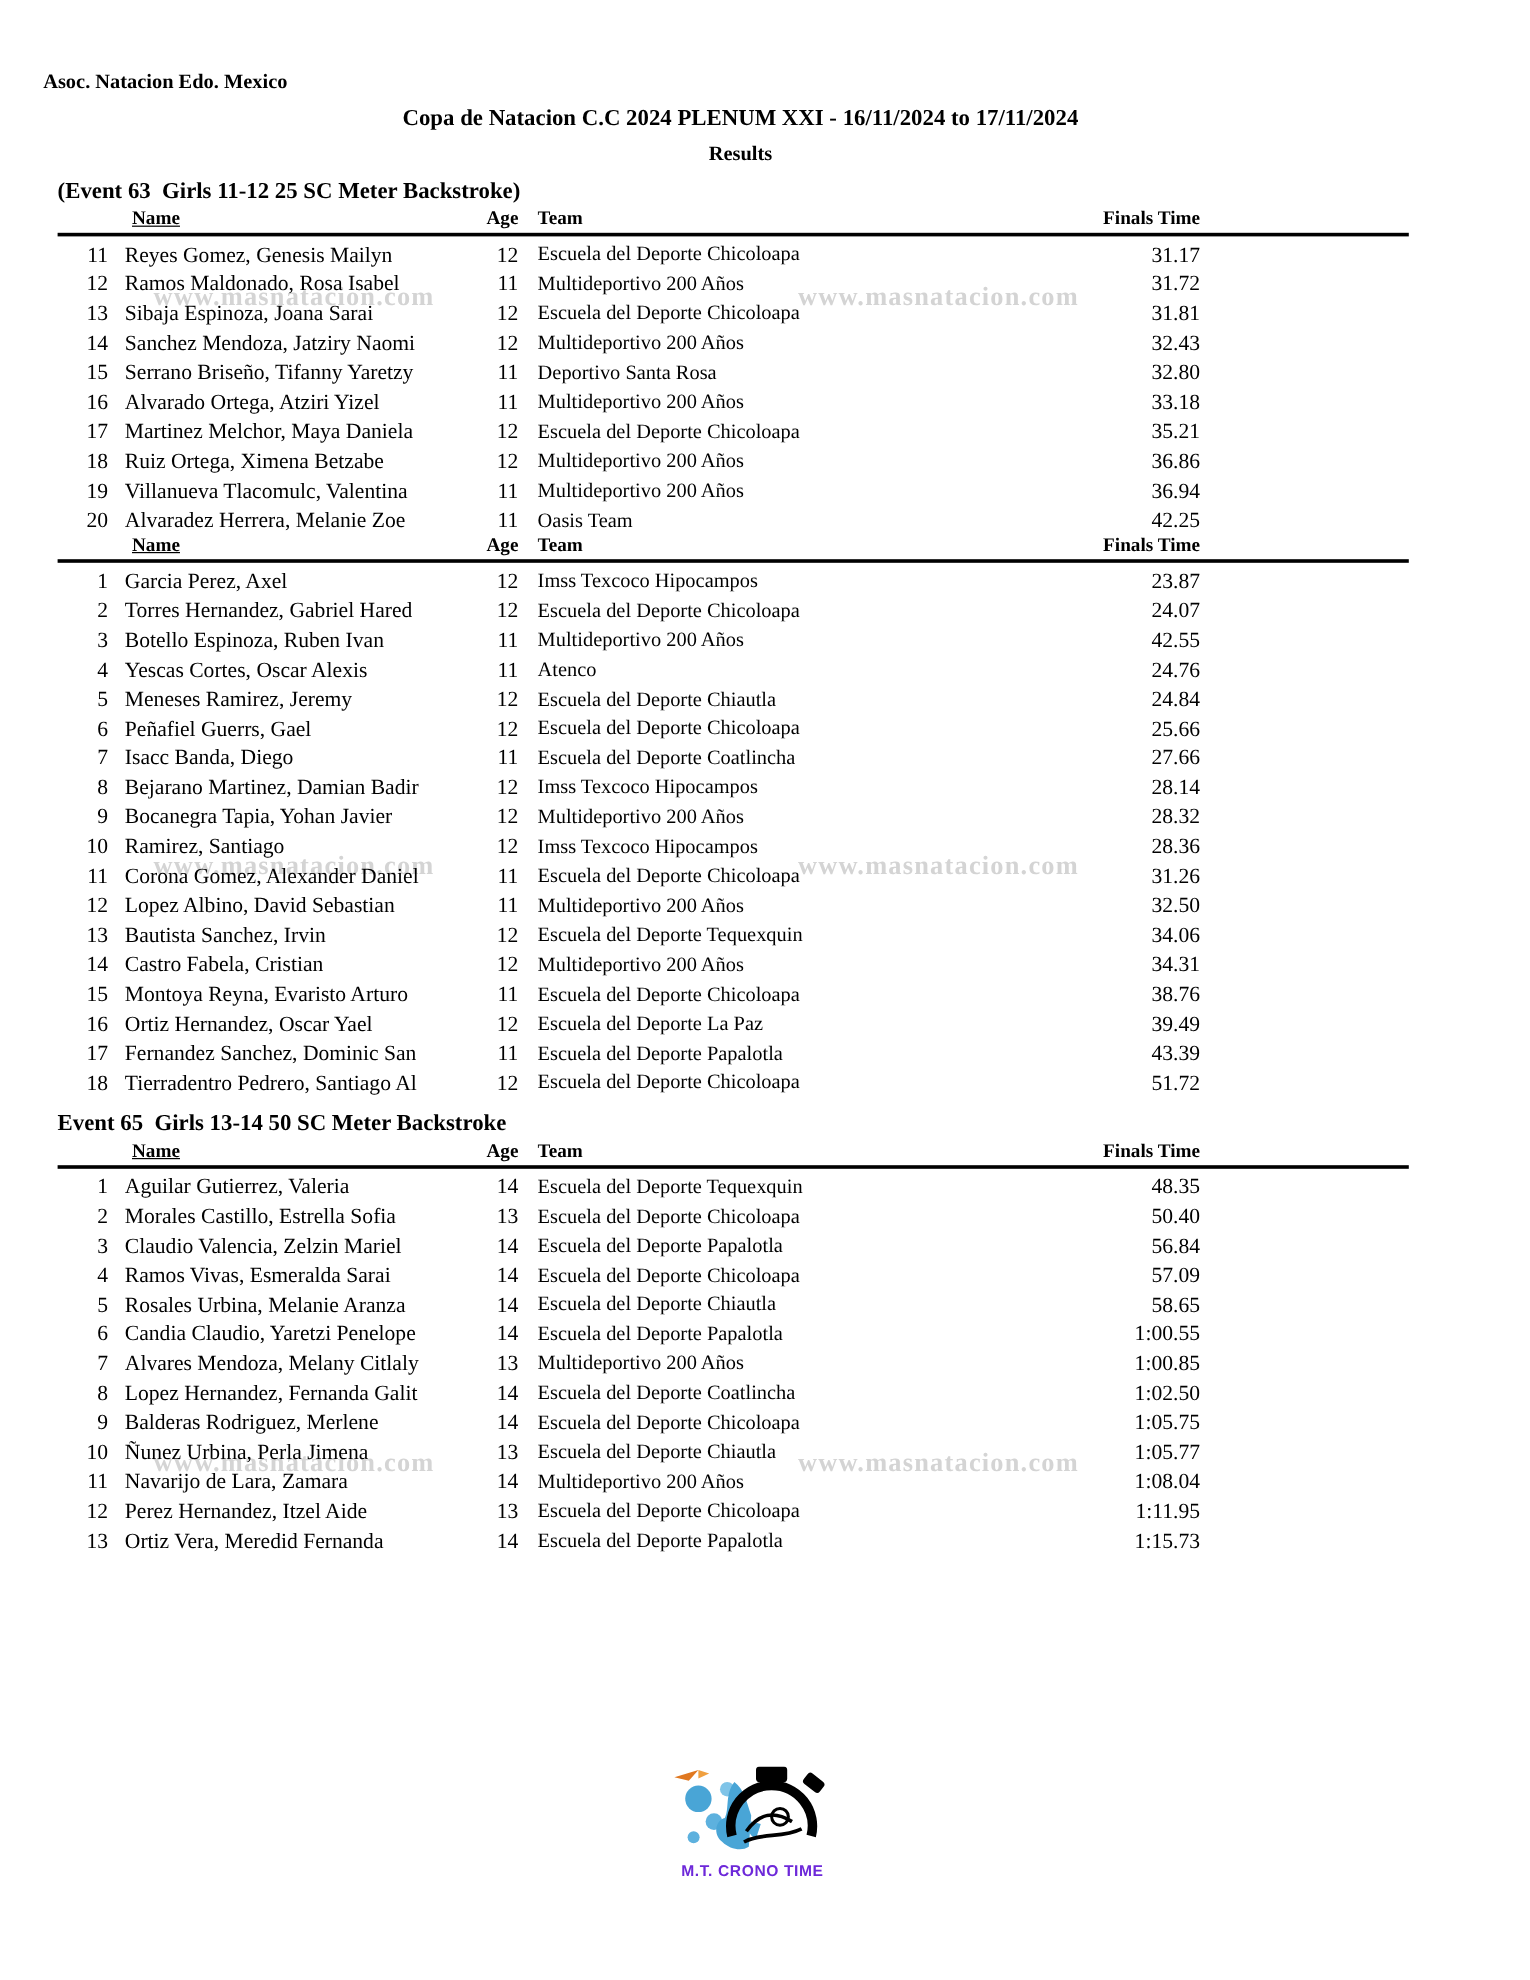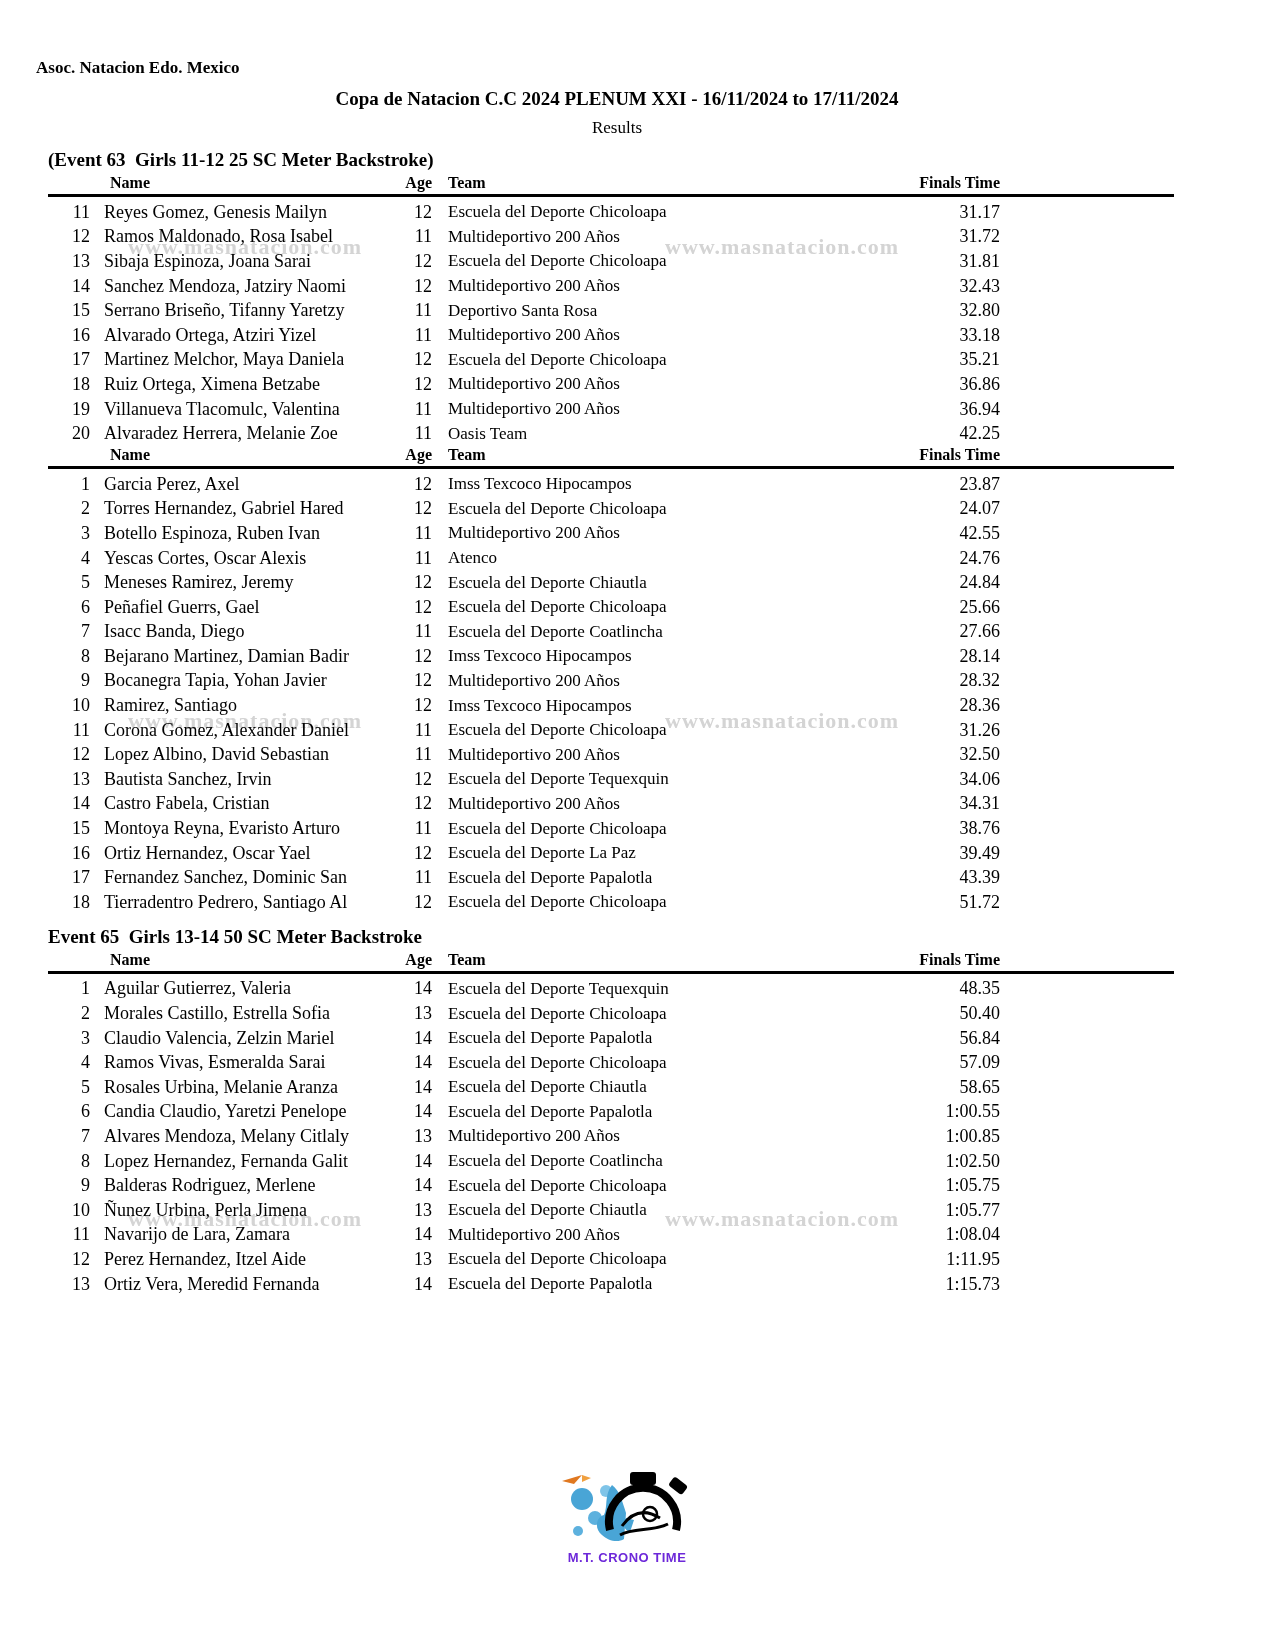--- a/index.html
+++ b/index.html
@@ -17,31 +17,31 @@
   .wm-1l{left:128px;top:234px;} .wm-1r{left:665px;top:234px;}
   .wm-2l{left:128px;top:708px;} .wm-2r{left:665px;top:708px;}
   .wm-3l{left:128px;top:1206px;} .wm-3r{left:665px;top:1206px;}
   
   .doc { position:absolute; inset:0; z-index:1; }
   .masthead {
     display:flex; justify-content:space-between; align-items:baseline;
     padding:58px 109px 0 36px; font-size:17px; white-space:pre-wrap;font-weight:bold;
   }
   .title   { margin:10px 77px 0 36px; text-align:center; font-weight:bold; font-size:19px; white-space:pre-wrap; }
-  .subtitle{ margin:8px 77px 0 36px;  text-align:center; font-weight:normal; font-size:17px; }
+  .subtitle{ margin:8px 77px 0 36px;  text-align:center; font-weight:bold; font-size:17px; }
   
   .event-section { margin-left:48px; width:1126px; }
   .event-heading { font-size:19px; font-weight:bold; margin:11px 0 3px 0; white-space:pre-wrap; }
   .t-grid {
     display:grid;
     grid-template-columns:42px 14px 300px 28px 16px 380px 172px auto;
   }
   .col-header { border-bottom:3px solid #000; padding-bottom:2px; align-items:end; }
   .col-header span { font-weight:bold; font-size:16px; }
-  .col-header .c-name { padding-left:6px; }
+  .col-header .c-name { padding-left:6px;text-decoration:underline; }
   .rows { padding-top:3px; }
   .result-row { height:24.6px; align-items:center; font-size:18px; }
   .c-place  { grid-column:1; text-align:right; }
   .c-name   { grid-column:3; white-space:nowrap; overflow:hidden; }
   .c-age    { grid-column:4; text-align:right; }
   .c-team   { grid-column:6; font-size:17px; white-space:nowrap; overflow:hidden; }
   .c-finals { grid-column:7; text-align:right; }
   
   .logo { position:absolute; left:548px; top:1472px; width:158px; text-align:center; }
   .logo-caption {

